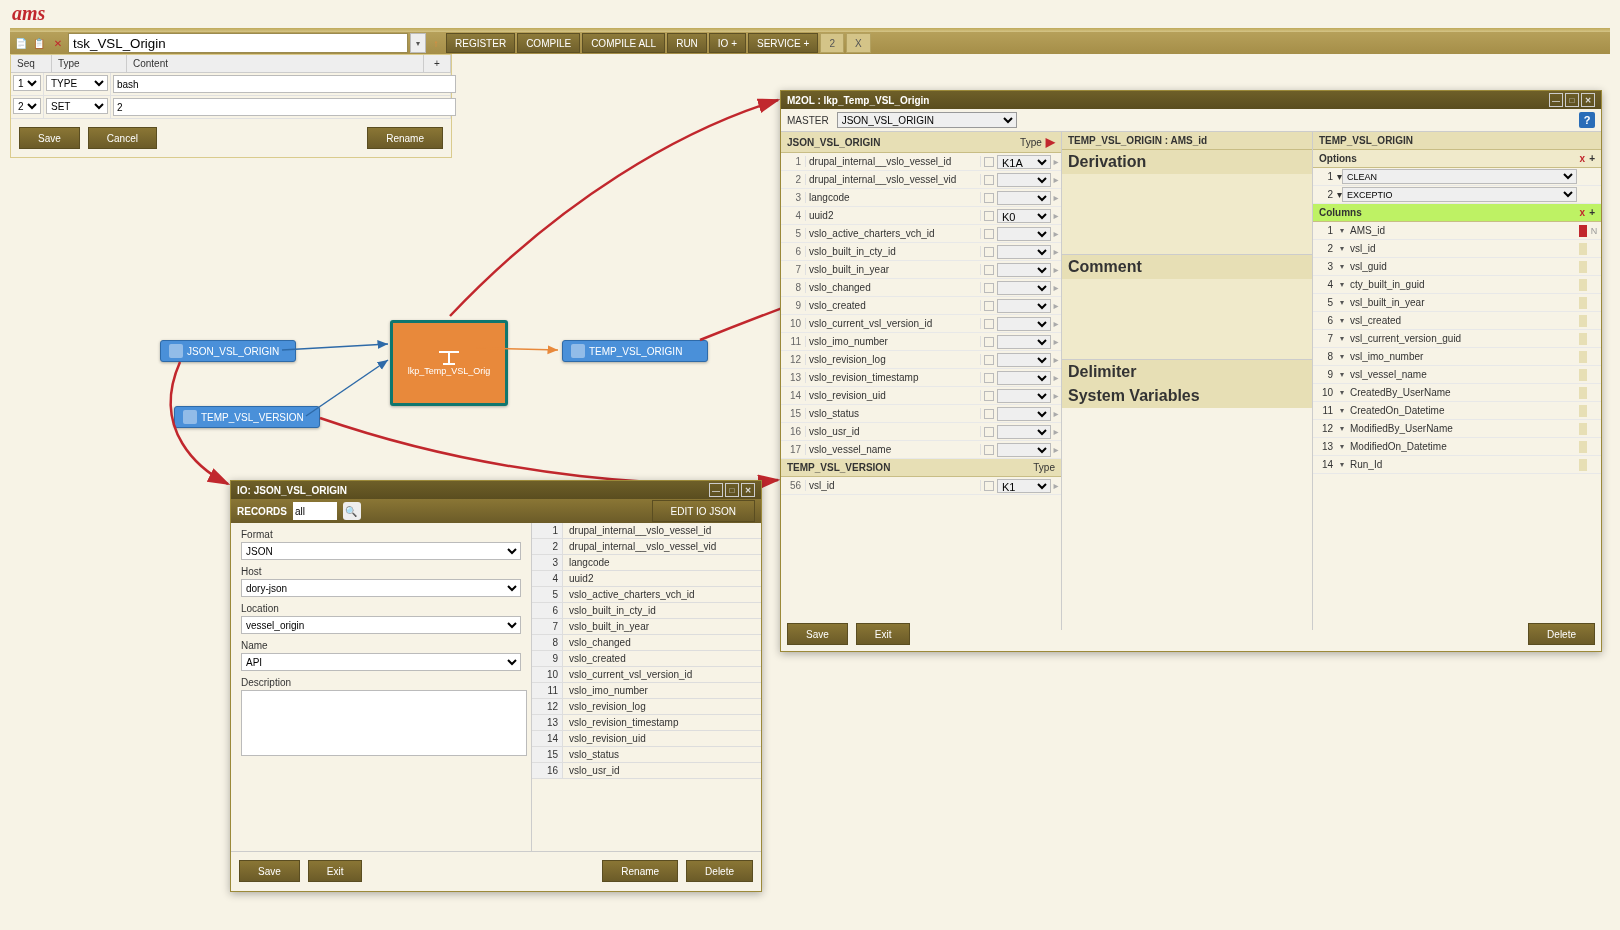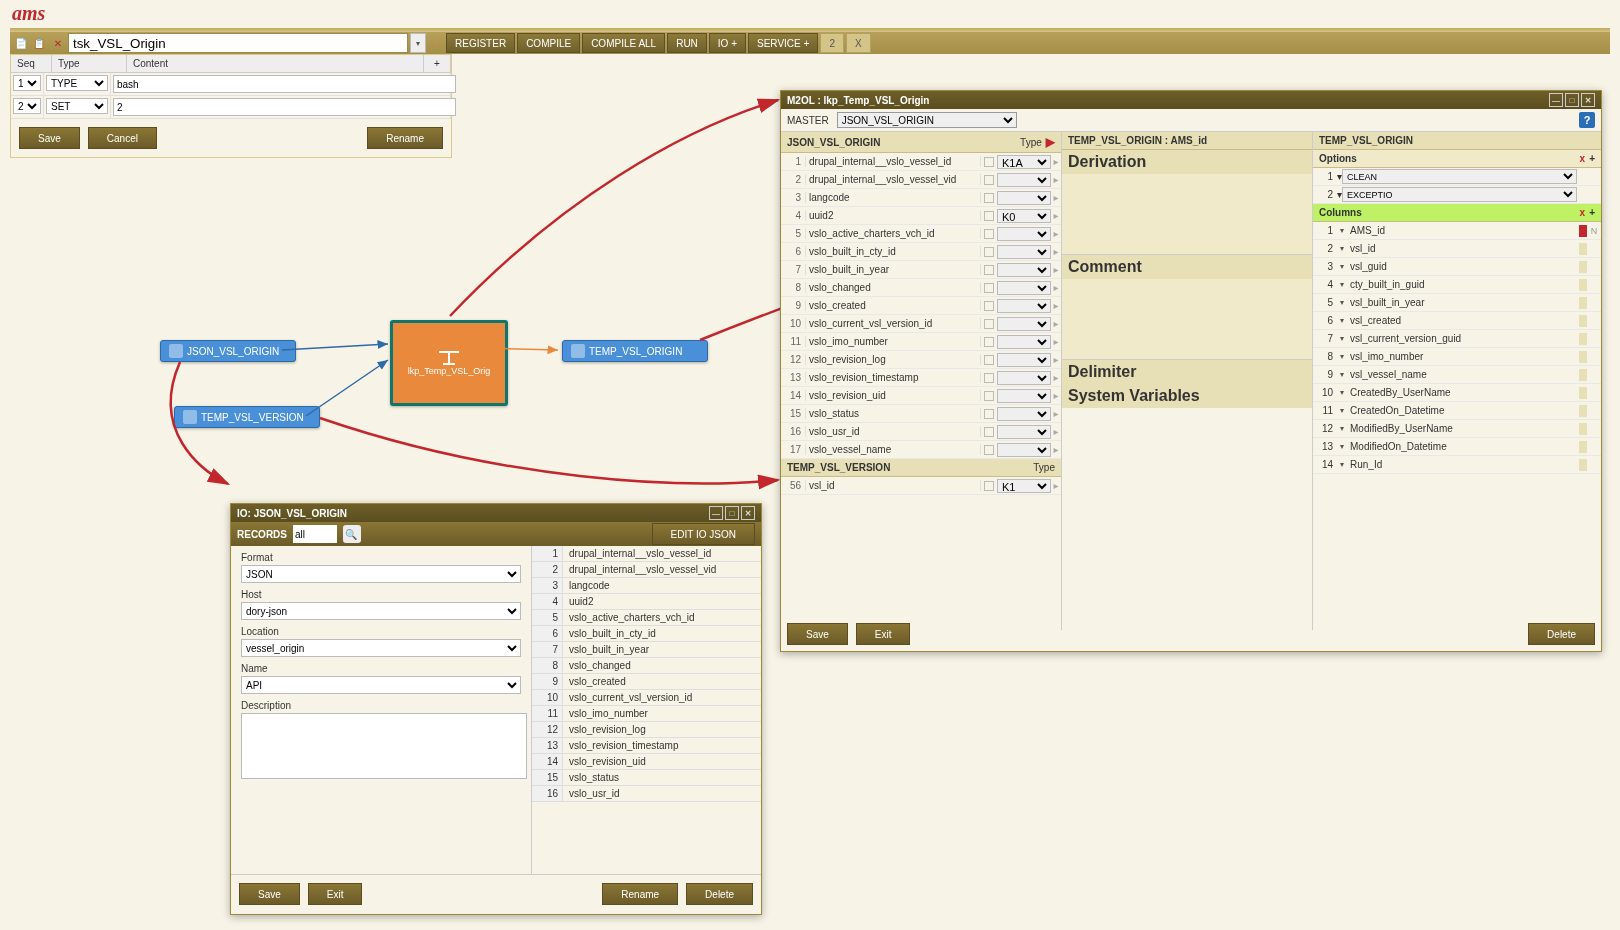--- a/index.html
+++ b/index.html
@@ -31,21 +31,21 @@
 .node.orange{background:#e8893b;border:3px solid #0f766e;width:80px;height:48px;flex-direction:column;justify-content:center;padding:16px;text-align:center;}
 .node .nicon{width:14px;height:14px;margin-right:4px;background:rgba(255,255,255,.4);border-radius:2px;}
 
 svg.arrows{position:absolute;left:0;top:0;width:1620px;height:930px;pointer-events:none;}
 
 .win{position:absolute;background:#f7f3e6;border:1px solid #9b8939;box-shadow:0 2px 8px rgba(0,0,0,.3);}
 .titlebar{height:18px;background:linear-gradient(#6e5f28,#5a4d1f);color:#fff;display:flex;align-items:center;padding:0 6px;font-size:10px;font-weight:bold;}
 .titlebar .wicons{margin-left:auto;display:flex;gap:2px;}
 .titlebar .wicons span{width:12px;height:12px;border:1px solid #ccc;font-size:8px;display:inline-flex;align-items:center;justify-content:center;color:#ddd;}
 
-#iowin{left:230px;top:503px;width:530px;height:410px;}
+#iowin{left:230px;top:480px;width:530px;height:410px;}
 .io-top{height:24px;background:linear-gradient(#8a7635,#6b5b28);display:flex;align-items:center;padding:0 6px;gap:6px;}
 .io-top .lbl{color:#fff;font-weight:bold;font-size:10px;}
 .io-top input{width:40px;height:16px;border:none;font-size:10px;}
 .io-top .mag{width:18px;height:18px;background:#eee;border-radius:3px;display:inline-flex;align-items:center;justify-content:center;font-size:10px;}
 .io-editbtn{margin-left:auto;}
 .io-body{display:flex;height:328px;}
 .io-left{width:280px;padding:6px 10px;overflow:auto;}
 .io-left .fld{margin-bottom:6px;}
 .io-left .fld label{display:block;font-size:10px;margin-bottom:2px;}
 .io-left .fld select,.io-left .fld textarea{width:100%;border:1px solid #bbb;font-size:10px;background:#fff;}

